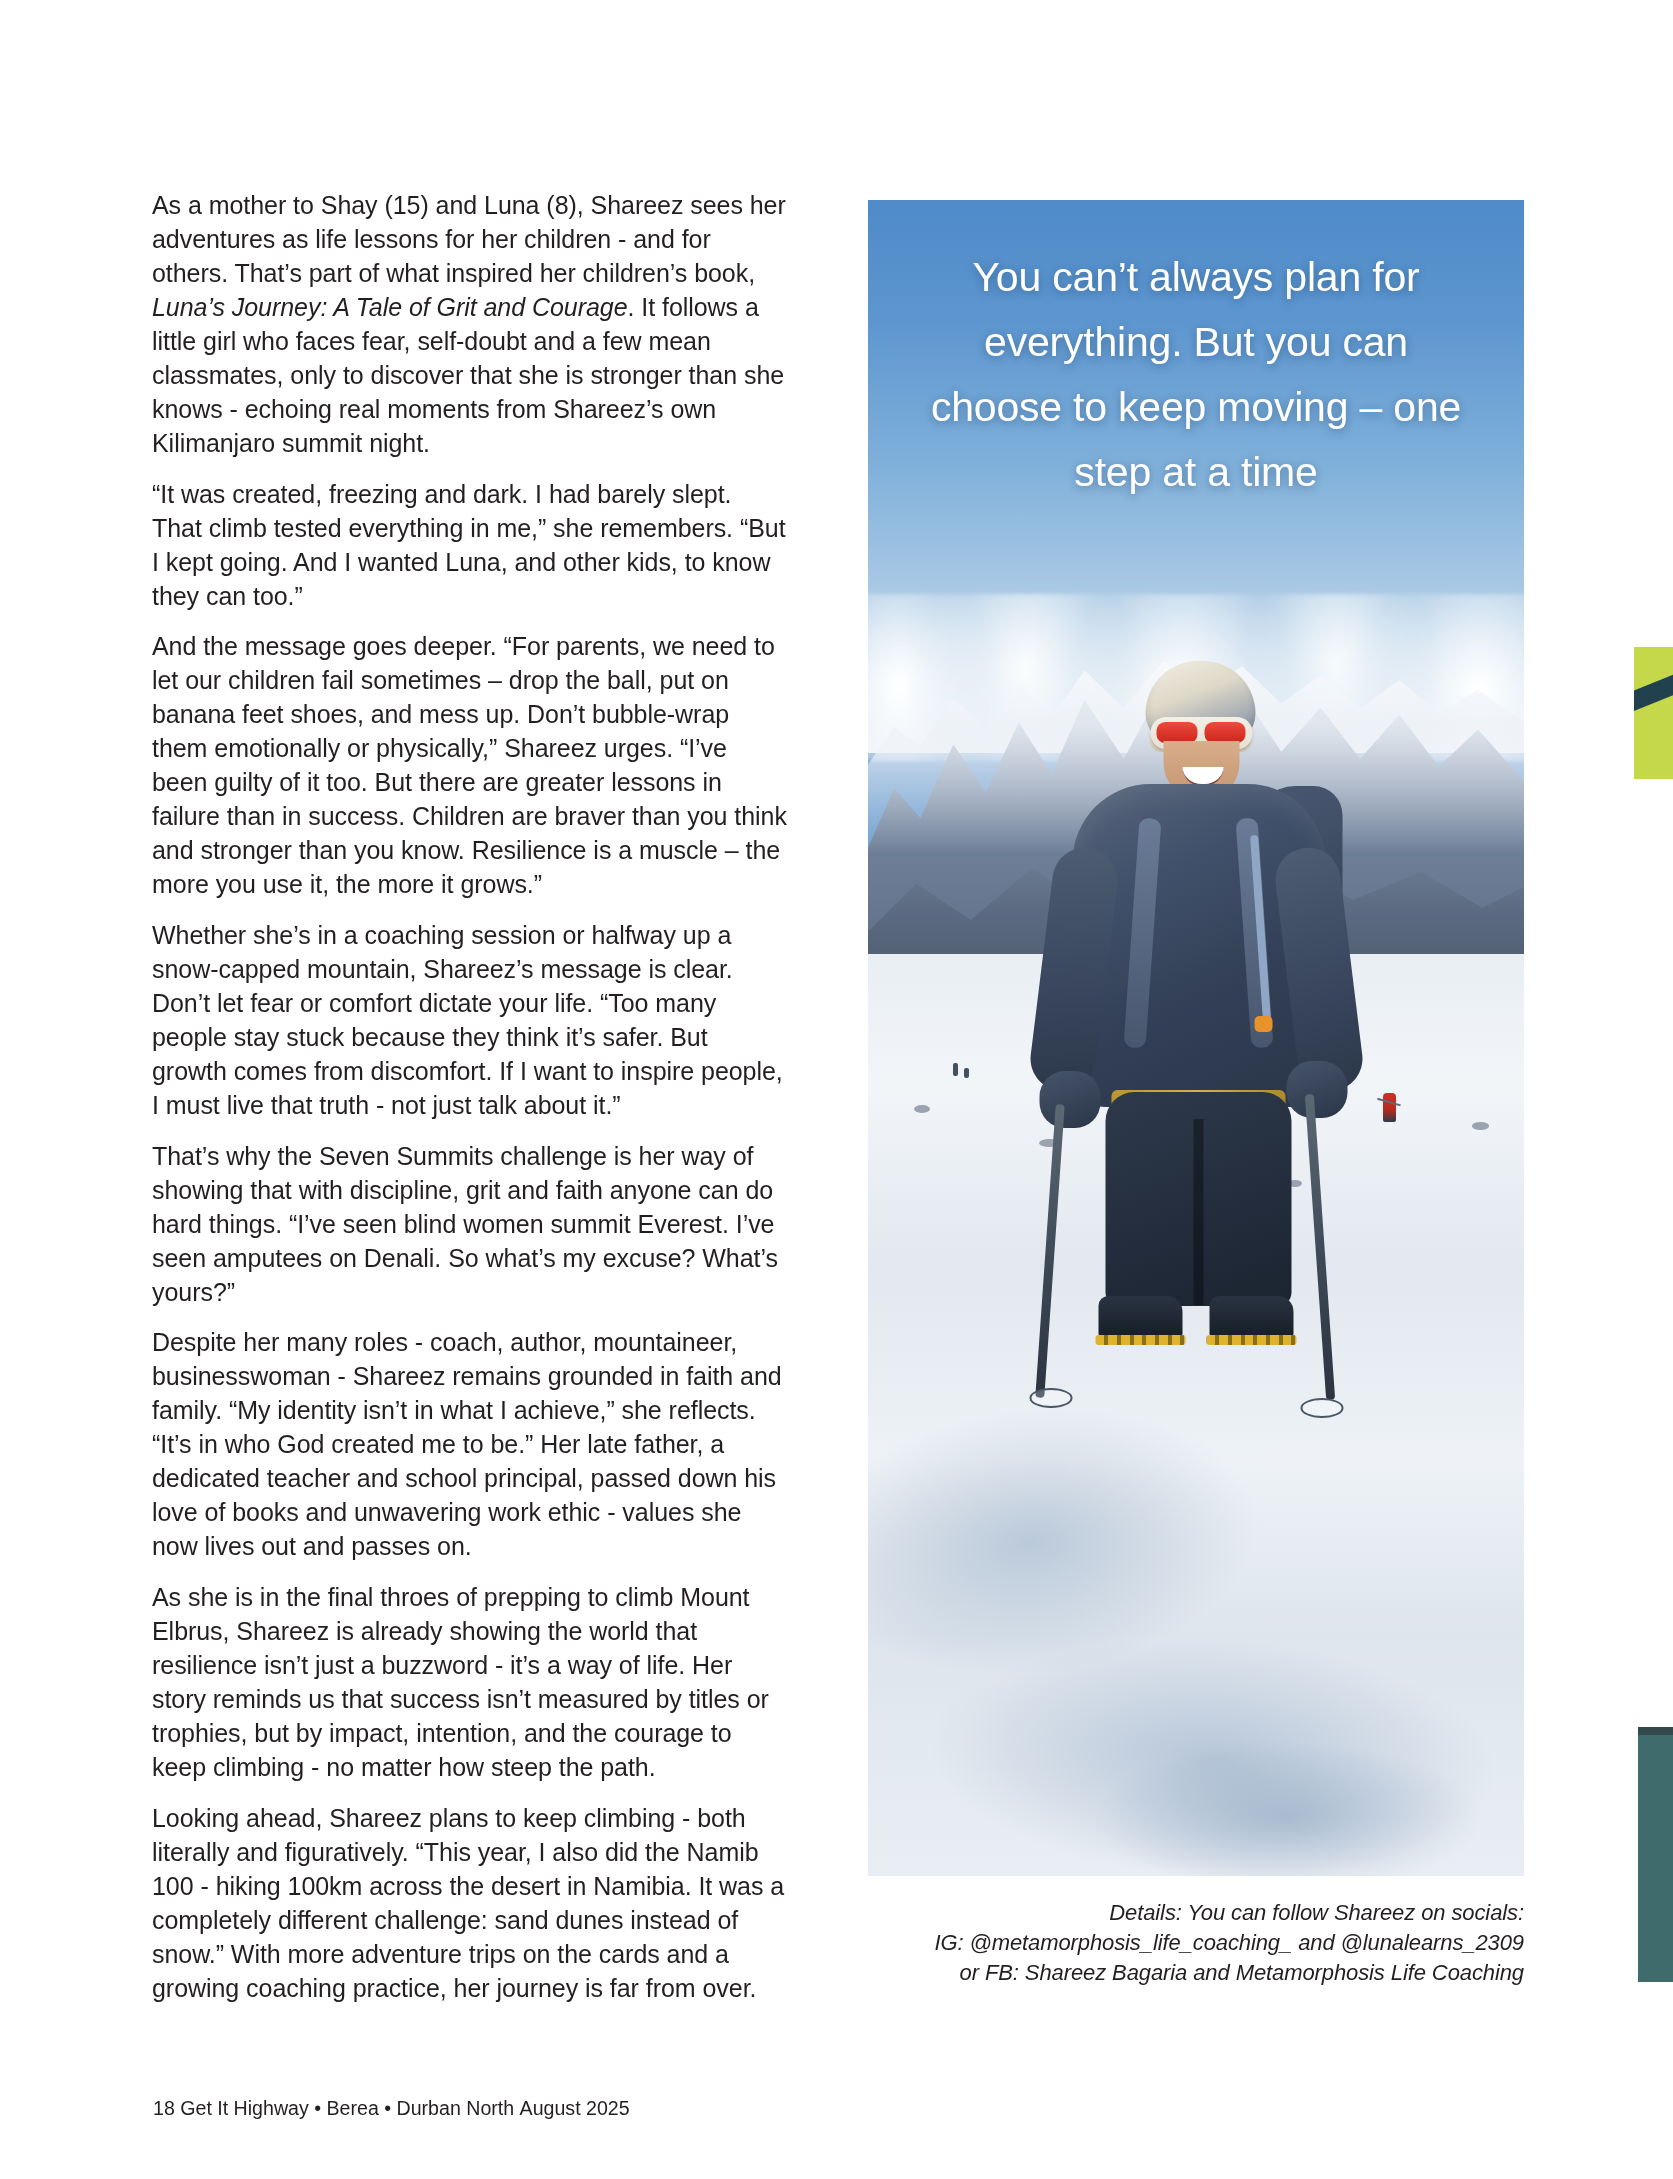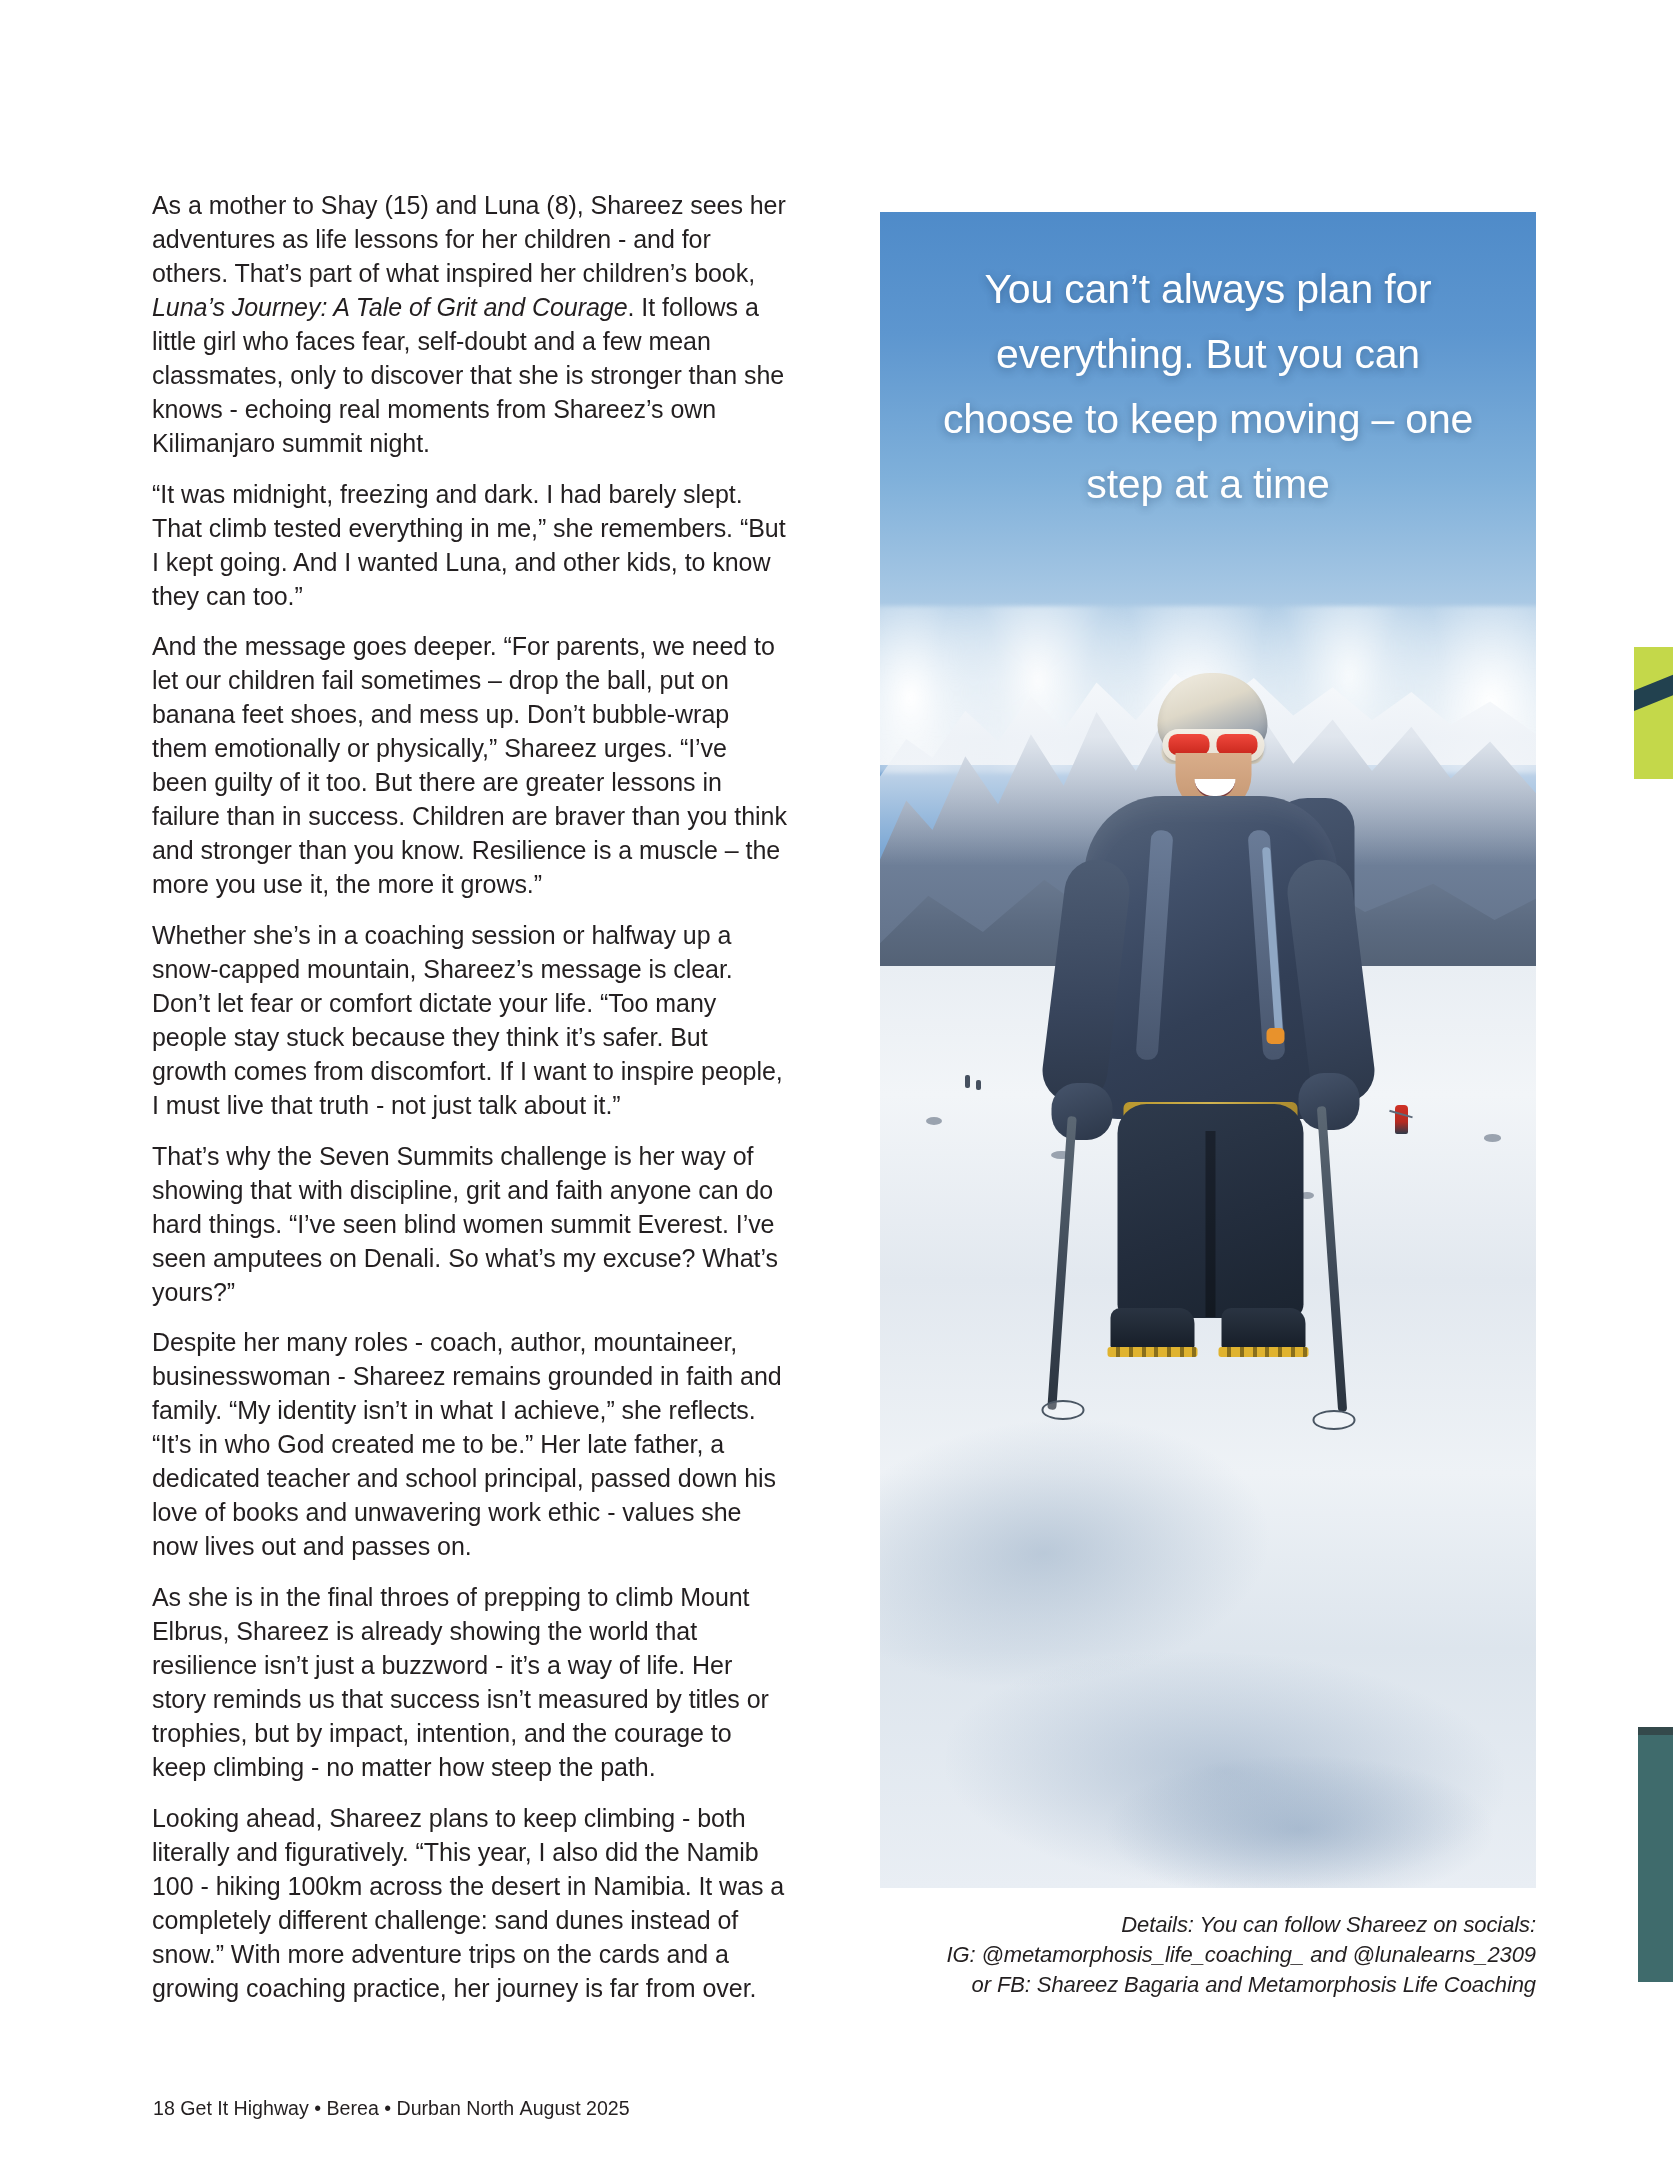--- a/index.html
+++ b/index.html
@@ -377,30 +377,30 @@
     background: #34494b;
   }
 </style>
 </head>
 <body>
 
 <div id="page">
 
   <div id="article-column">
       <p class="para"><span>As a mother to Shay (15) and Luna (8), Shareez sees her adventures as life lessons for her children - and for others. That’s part of what inspired her children’s book, </span><i>Luna’s Journey: A Tale of Grit and Courage</i><span>. It follows a little girl who faces fear, self-doubt and a few mean classmates, only to discover that she is stronger than she knows - echoing real moments from Shareez’s own Kilimanjaro summit night.</span></p>
-      <p class="para"><span>“It was midnight, freezing and dark. I had barely slept. That climb tested everything in me,” she remembers. “But I kept going. And I wanted Luna, and other kids, to know they can too.”</span></p>
+      <p class="para"><span>“It was created, freezing and dark. I had barely slept. That climb tested everything in me,” she remembers. “But I kept going. And I wanted Luna, and other kids, to know they can too.”</span></p>
       <p class="para"><span>And the message goes deeper. “For parents, we need to let our children fail sometimes – drop the ball, put on banana feet shoes, and mess up. Don’t bubble-wrap them emotionally or physically,” Shareez urges. “I’ve been guilty of it too. But there are greater lessons in failure than in success. Children are braver than you think and stronger than you know. Resilience is a muscle – the more you use it, the more it grows.”</span></p>
       <p class="para"><span>Whether she’s in a coaching session or halfway up a snow-capped mountain, Shareez’s message is clear. Don’t let fear or comfort dictate your life. “Too many people stay stuck because they think it’s safer. But growth comes from discomfort. If I want to inspire people, I must live that truth - not just talk about it.”</span></p>
       <p class="para"><span>That’s why the Seven Summits challenge is her way of showing that with discipline, grit and faith anyone can do hard things. “I’ve seen blind women summit Everest. I’ve seen amputees on Denali. So what’s my excuse? What’s yours?”</span></p>
       <p class="para"><span>Despite her many roles - coach, author, mountaineer, businesswoman - Shareez remains grounded in faith and family. “My identity isn’t in what I achieve,” she reflects. “It’s in who God created me to be.” Her late father, a dedicated teacher and school principal, passed down his love of books and unwavering work ethic - values she now lives out and passes on.</span></p>
       <p class="para"><span>As she is in the final throes of prepping to climb Mount Elbrus, Shareez is already showing the world that resilience isn’t just a buzzword - it’s a way of life. Her story reminds us that success isn’t measured by titles or trophies, but by impact, intention, and the courage to keep climbing - no matter how steep the path.</span></p>
       <p class="para"><span>Looking ahead, Shareez plans to keep climbing - both literally and figuratively. “This year, I also did the Namib 100 - hiking 100km across the desert in Namibia. It was a completely different challenge: sand dunes instead of snow.” With more adventure trips on the cards and a growing coaching practice, her journey is far from over.</span></p>
     </div>
 
-  <figure id="photo-figure" style="margin:12px;">
+  <figure id="photo-figure" style="margin:0;">
 
     <div id="photo-frame">
       <div class="sky"></div>
       <div class="cloudband"></div>
       <div class="ridge"></div>
       <div class="ridge-snow"></div>
       <div class="ridge2"></div>
       <div class="snowfield"></div>
       <div class="snow-shadow-a"></div>
       <div class="snow-shadow-b"></div>

